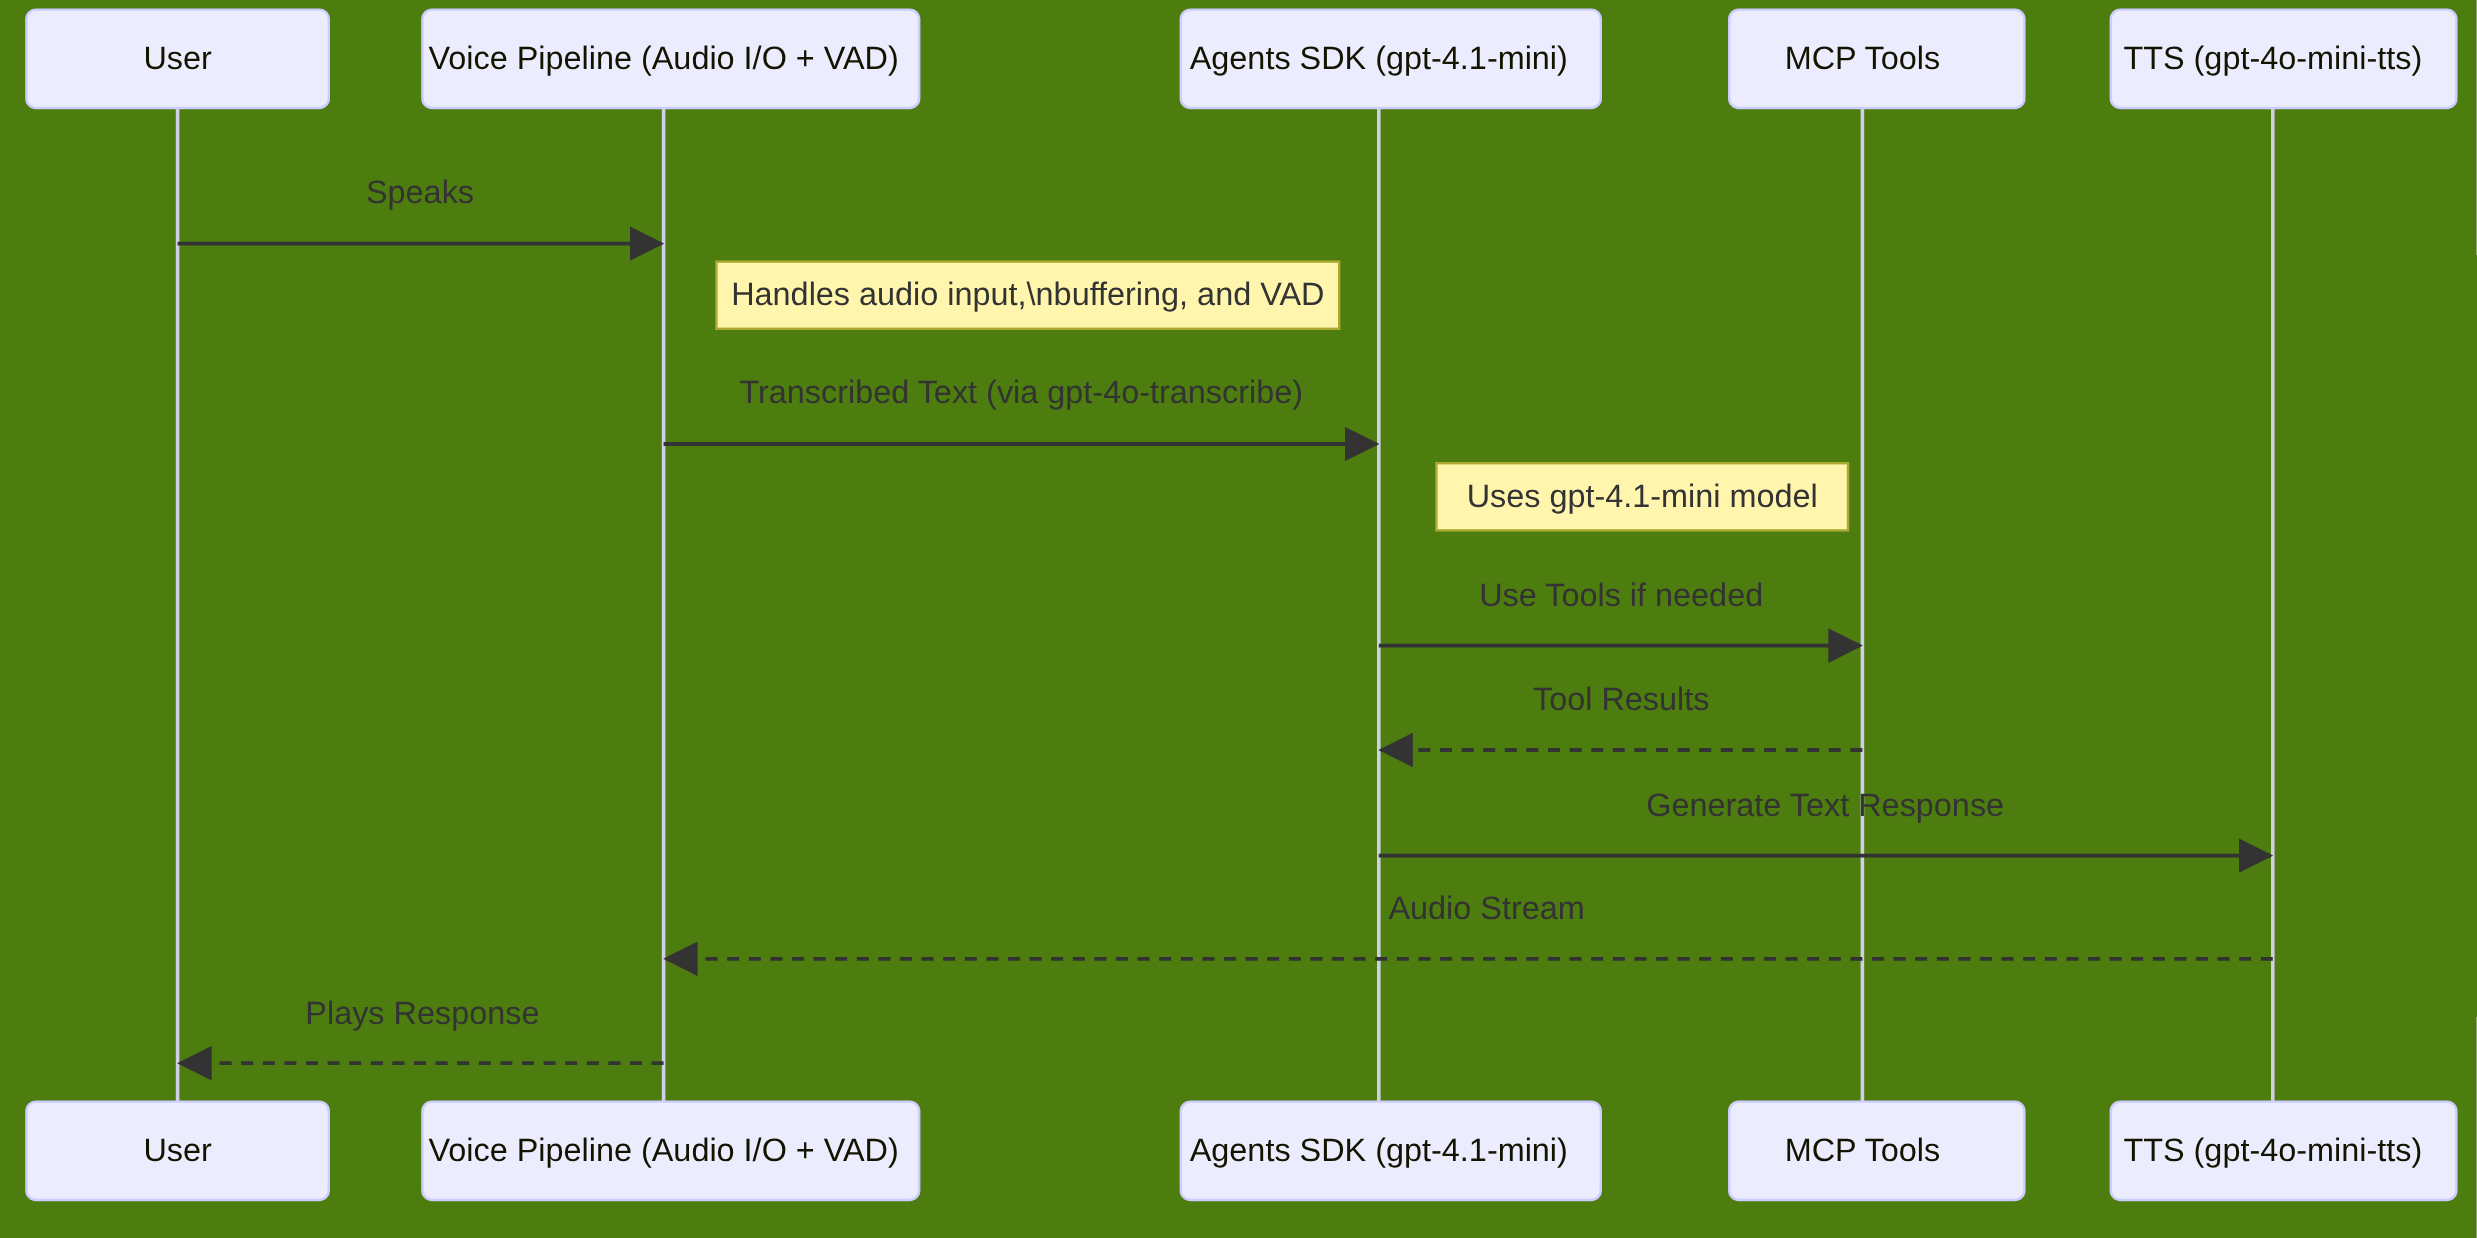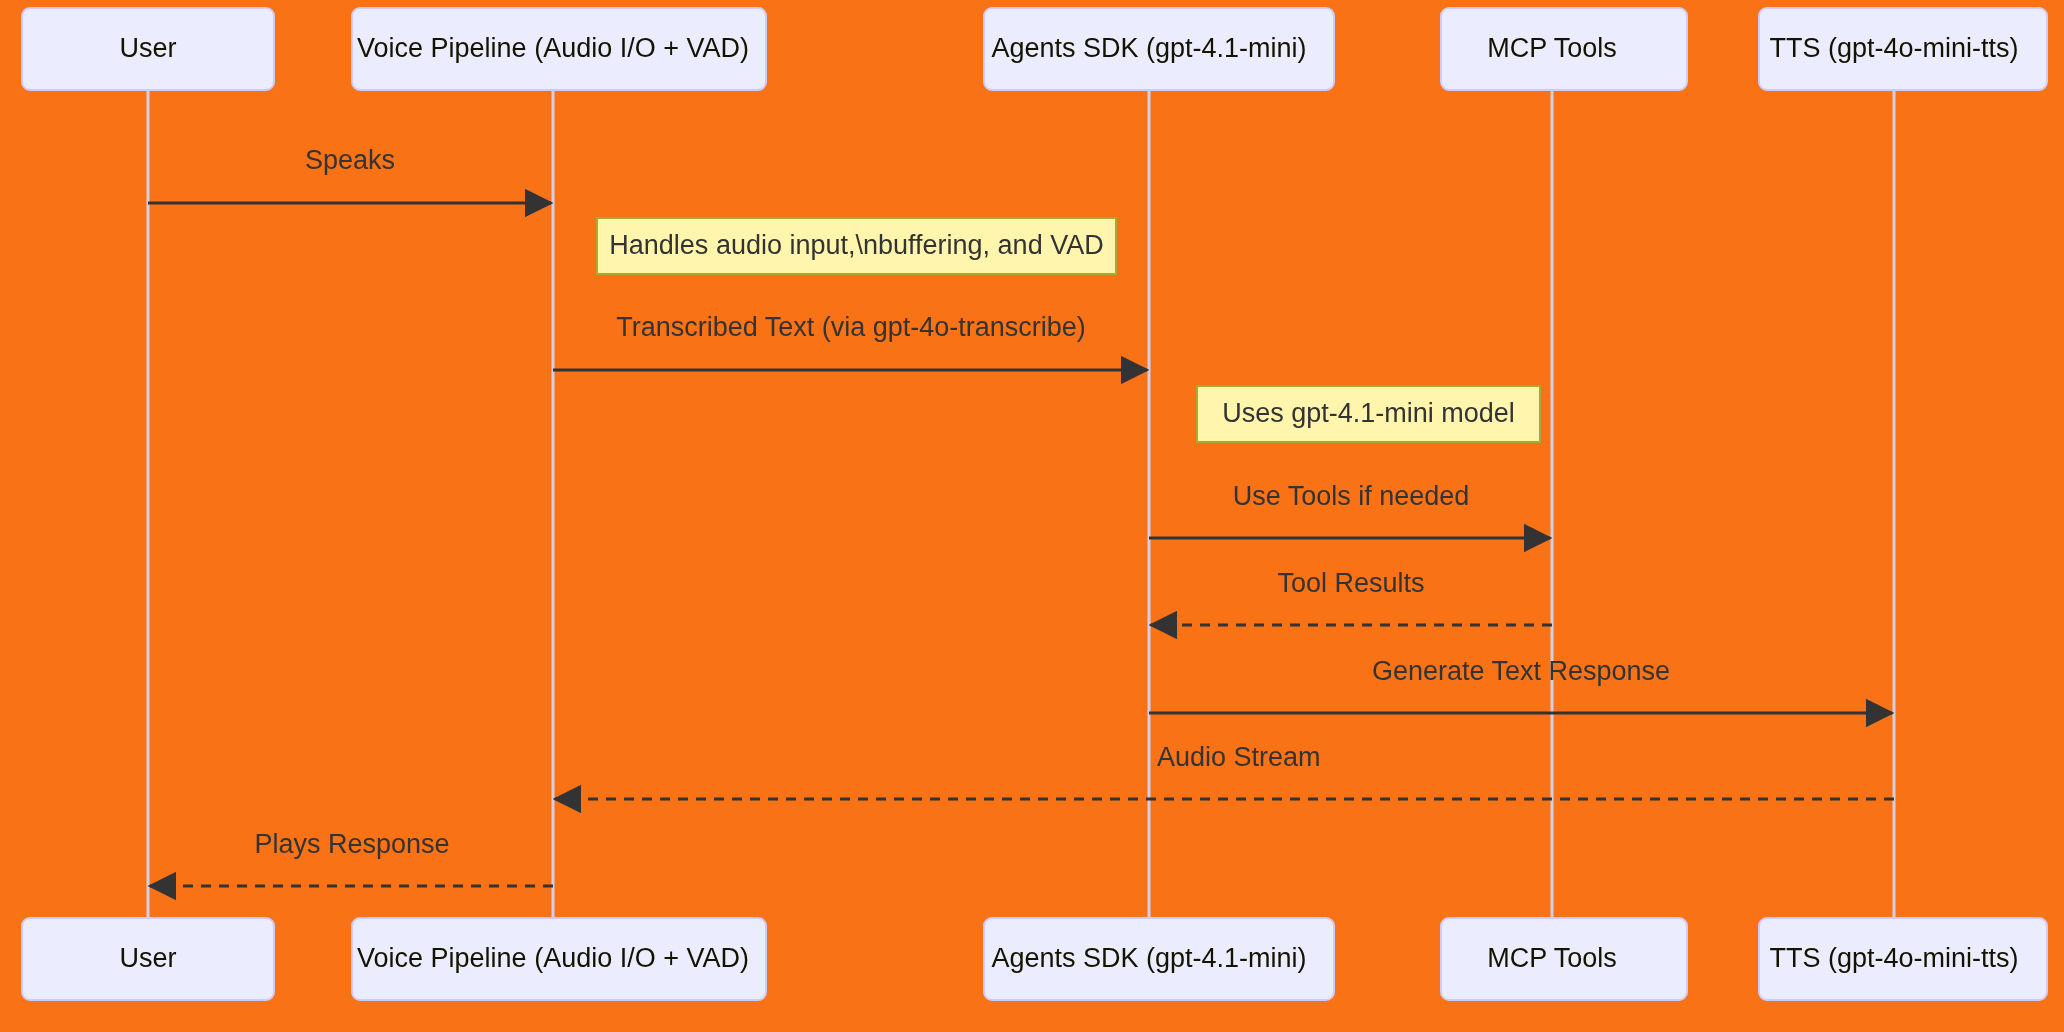--- a/index.html
+++ b/index.html
@@ -7,21 +7,21 @@
     padding: 0;
     background: #ffffff;
   }
   body {
     font-family: "Liberation Sans", sans-serif;
   }
   #diagram-root {
     position: relative;
     width: 2064px;
     height: 1032px;
-    background: #f97316;
+    background: #4d7c0f;
     overflow: hidden;
   }
   svg#seq-svg {
     position: absolute;
     left: 0;
     top: 0;
     width: 2064px;
     height: 1032px;
     display: block;
   }

